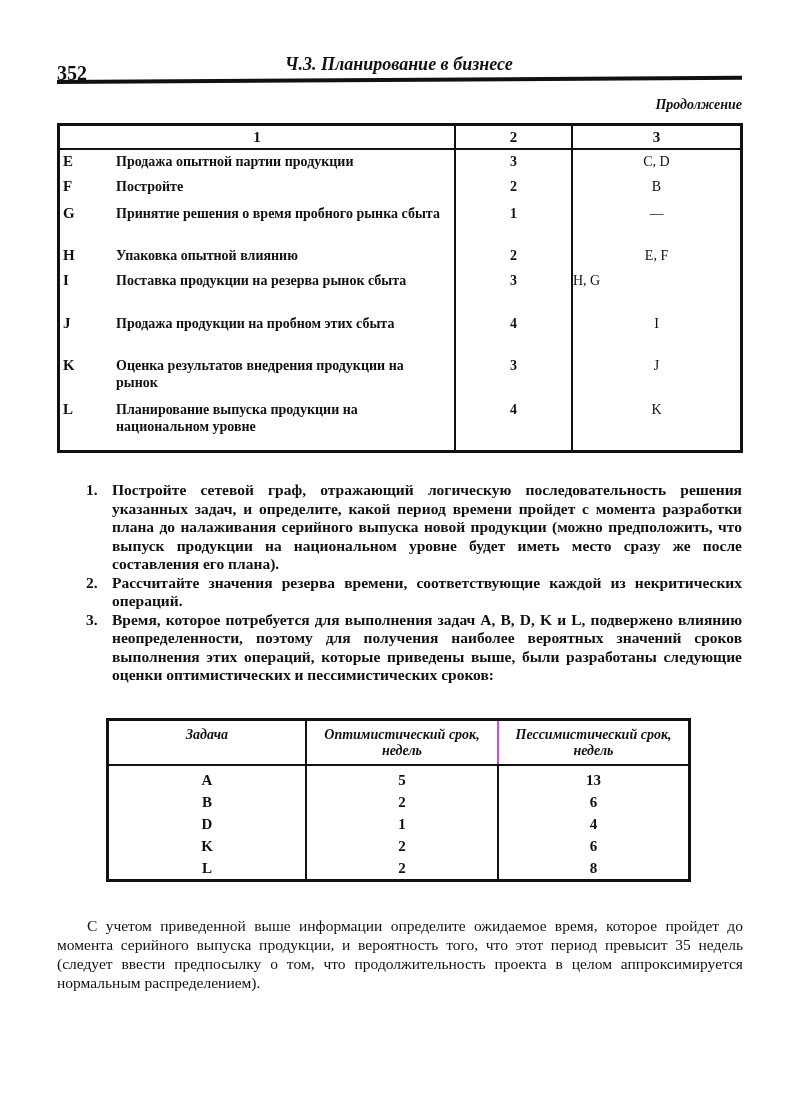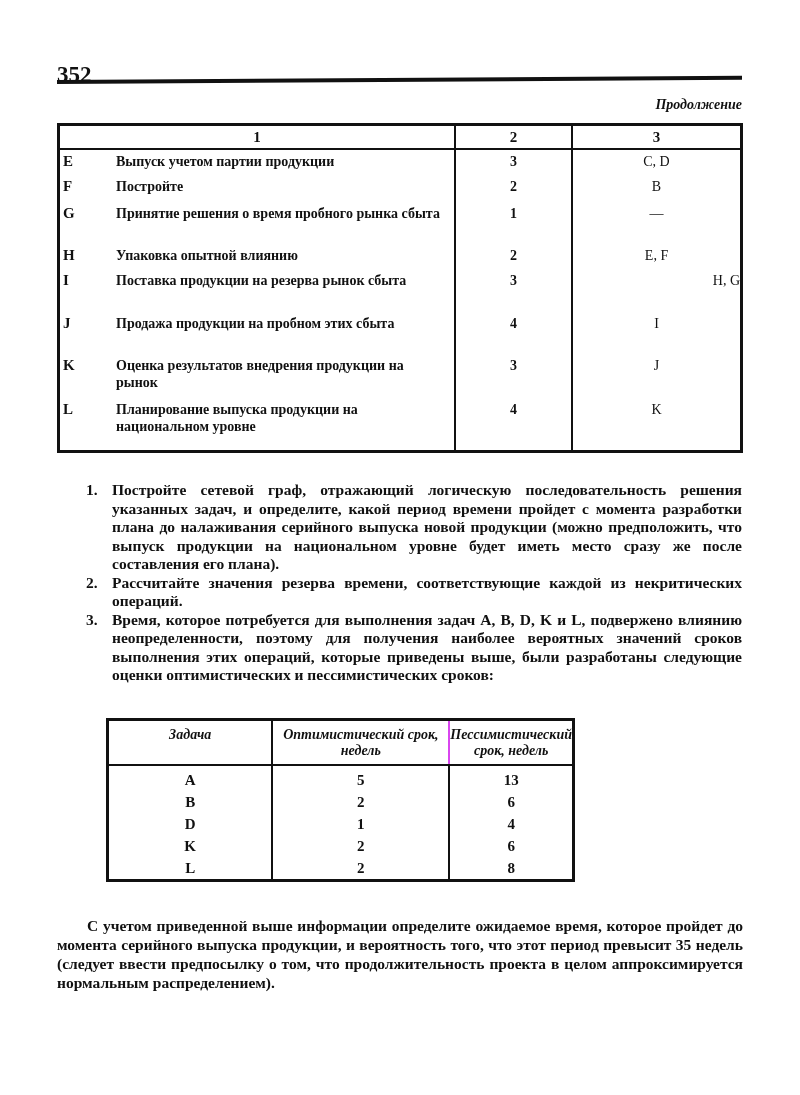--- a/index.html
+++ b/index.html
@@ -4,21 +4,21 @@
 <style>
   html, body { margin: 0; padding: 0; background: #ffffff; }
   body {
     width: 800px; height: 1095px; position: relative; overflow: hidden;
     font-family: "Liberation Serif", "DejaVu Serif", serif; color: #111;
   }
   .running-head {
     position: absolute; left: 57px; top: 54px; width: 685px; height: 30px;
   }
   .page-num {
-    position: absolute; left: 0; top: 8px; font-size: 23px; font-weight: bold;
+    position: absolute; left: 0; top: 8px; font-size: 20px; font-weight: bold;
   }
   .chapter-title {
     position: absolute; left: 228px; top: 0; font-size: 18px; font-weight: bold; font-style: italic;
   }
   .head-rule {
     position: absolute; left: 0; top: 26px; width: 685px; height: 4px; background: #111;
     transform: rotate(-0.35deg); transform-origin: left;
   }
   .continuation {
     position: absolute; right: 58px; top: 97px; font-size: 14px; font-style: italic; font-weight: bold;
@@ -43,61 +43,62 @@
   .desc { width: 330px; font-weight: bold; }
   .task-table tr.last td { height: 44px; }
   .questions {
     position: absolute; left: 86px; top: 481px; width: 656px;
     font-size: 15.5px; font-weight: bold; line-height: 18.5px; text-align: justify;
   }
   .q { display: flex; margin-bottom: 0; }
   .q-num { width: 26px; flex-shrink: 0; }
   .q-text { flex: 1; }
   .est-table {
-    position: absolute; left: 106px; top: 718px; width: 469px;
+    position: absolute; left: 106px; top: 718px; width: 585px;
     border: 3px solid #111; font-size: 14px; padding-left: 20px;
   }
   .est-table th {
     font-weight: bold; font-style: italic; font-size: 14px; line-height: 16px;
     border-bottom: 2px solid #111; padding: 6px 0 5px; text-align: center; vertical-align: top;
   }
   .est-table th.c1 { width: 196px; border-right: 2px solid #111; }
   .est-table th.c2 { width: 190px; border-right: 2px solid #d946ef; }
   .est-table td { text-align: center; font-weight: bold; font-size: 15px; height: 22px; padding: 0; }
   .est-table td.c1, .est-table td.c2 { border-right: 2px solid #111; }
   .est-table tr.first td { padding-top: 3px; }
   .conclusion {
     position: absolute; left: 57px; top: 900px; width: 686px;
-    font-size: 15.5px; font-weight: bold; line-height: 19px; text-align: justify; text-indent: 30px;
+    font-size: 15.5px; font-weight: normal; line-height: 19px; text-align: justify; text-indent: 30px;
   }
 </style>
 </head>
 <body>
 
 <div class="running-head">
   <span class="page-num">352</span>
+  <span class="chapter-title">Ч.3. Планирование в бизнесе</span>
   <div class="head-rule"></div>
 </div>
 
 <div class="continuation">Продолжение</div>
 
 <table class="task-table">
   <thead>
     <tr>
       <th class="c1">1</th>
       <th class="c2">2</th>
       <th class="c3">3</th>
     </tr>
   </thead>
   <tbody>
     <tr style="height:26px">
       <td class="c1">
           <div class="rowwrap">
             <span class="code">E</span>
-            <span class="desc">Выпуск учетом партии продукции</span>
+            <span class="desc">Продажа опытной партии продукции</span>
           </div>
         </td>
       <td class="c2">
           <div class="rowwrap" style="justify-content:center">
             <span>3</span>
           </div>
         </td>
       <td class="c3">
           <div class="rowwrap" style="justify-content:center">
             <span>C, D</span>
@@ -164,21 +165,21 @@
             <span class="code">I</span>
             <span class="desc">Поставка продукции на резерва рынок сбыта</span>
           </div>
         </td>
       <td class="c2">
           <div class="rowwrap" style="justify-content:center">
             <span>3</span>
           </div>
         </td>
       <td class="c3">
-          <div class="rowwrap" style="justify-content:flex-end">
+          <div class="rowwrap" style="justify-content:flex-start">
             <span>H, G</span>
           </div>
         </td>
     </tr>
     <tr style="height:42px">
       <td class="c1">
           <div class="rowwrap">
             <span class="code">J</span>
             <span class="desc">Продажа продукции на пробном этих сбыта</span>
           </div>

